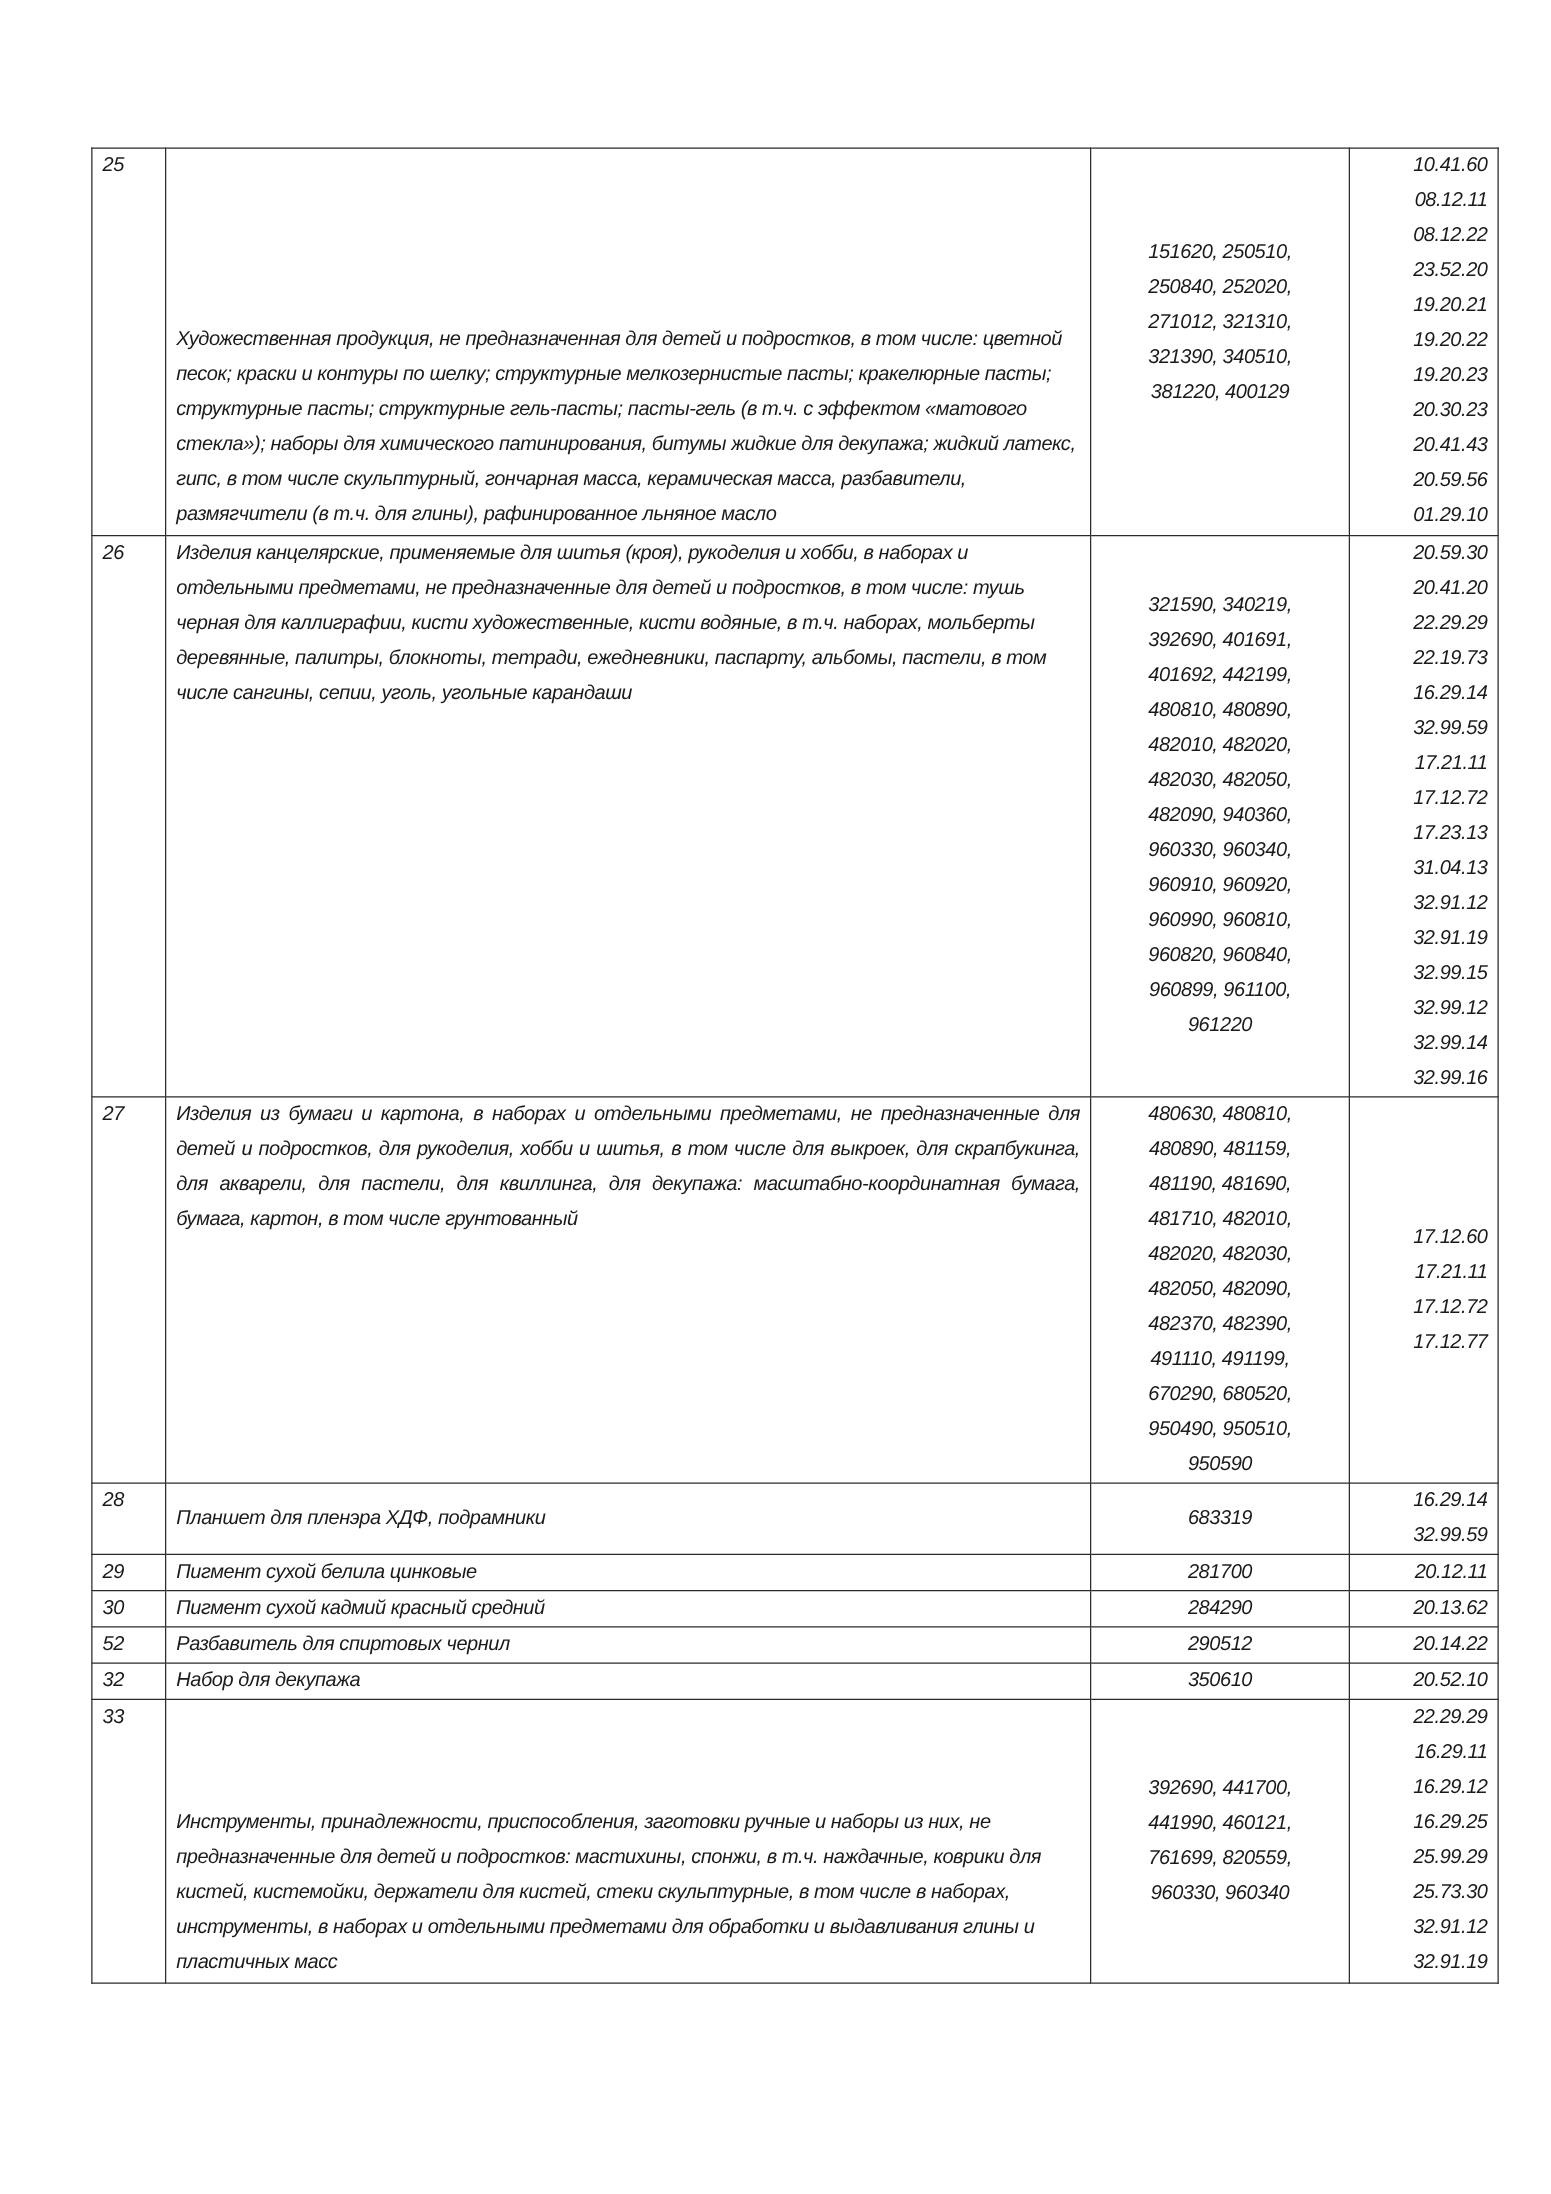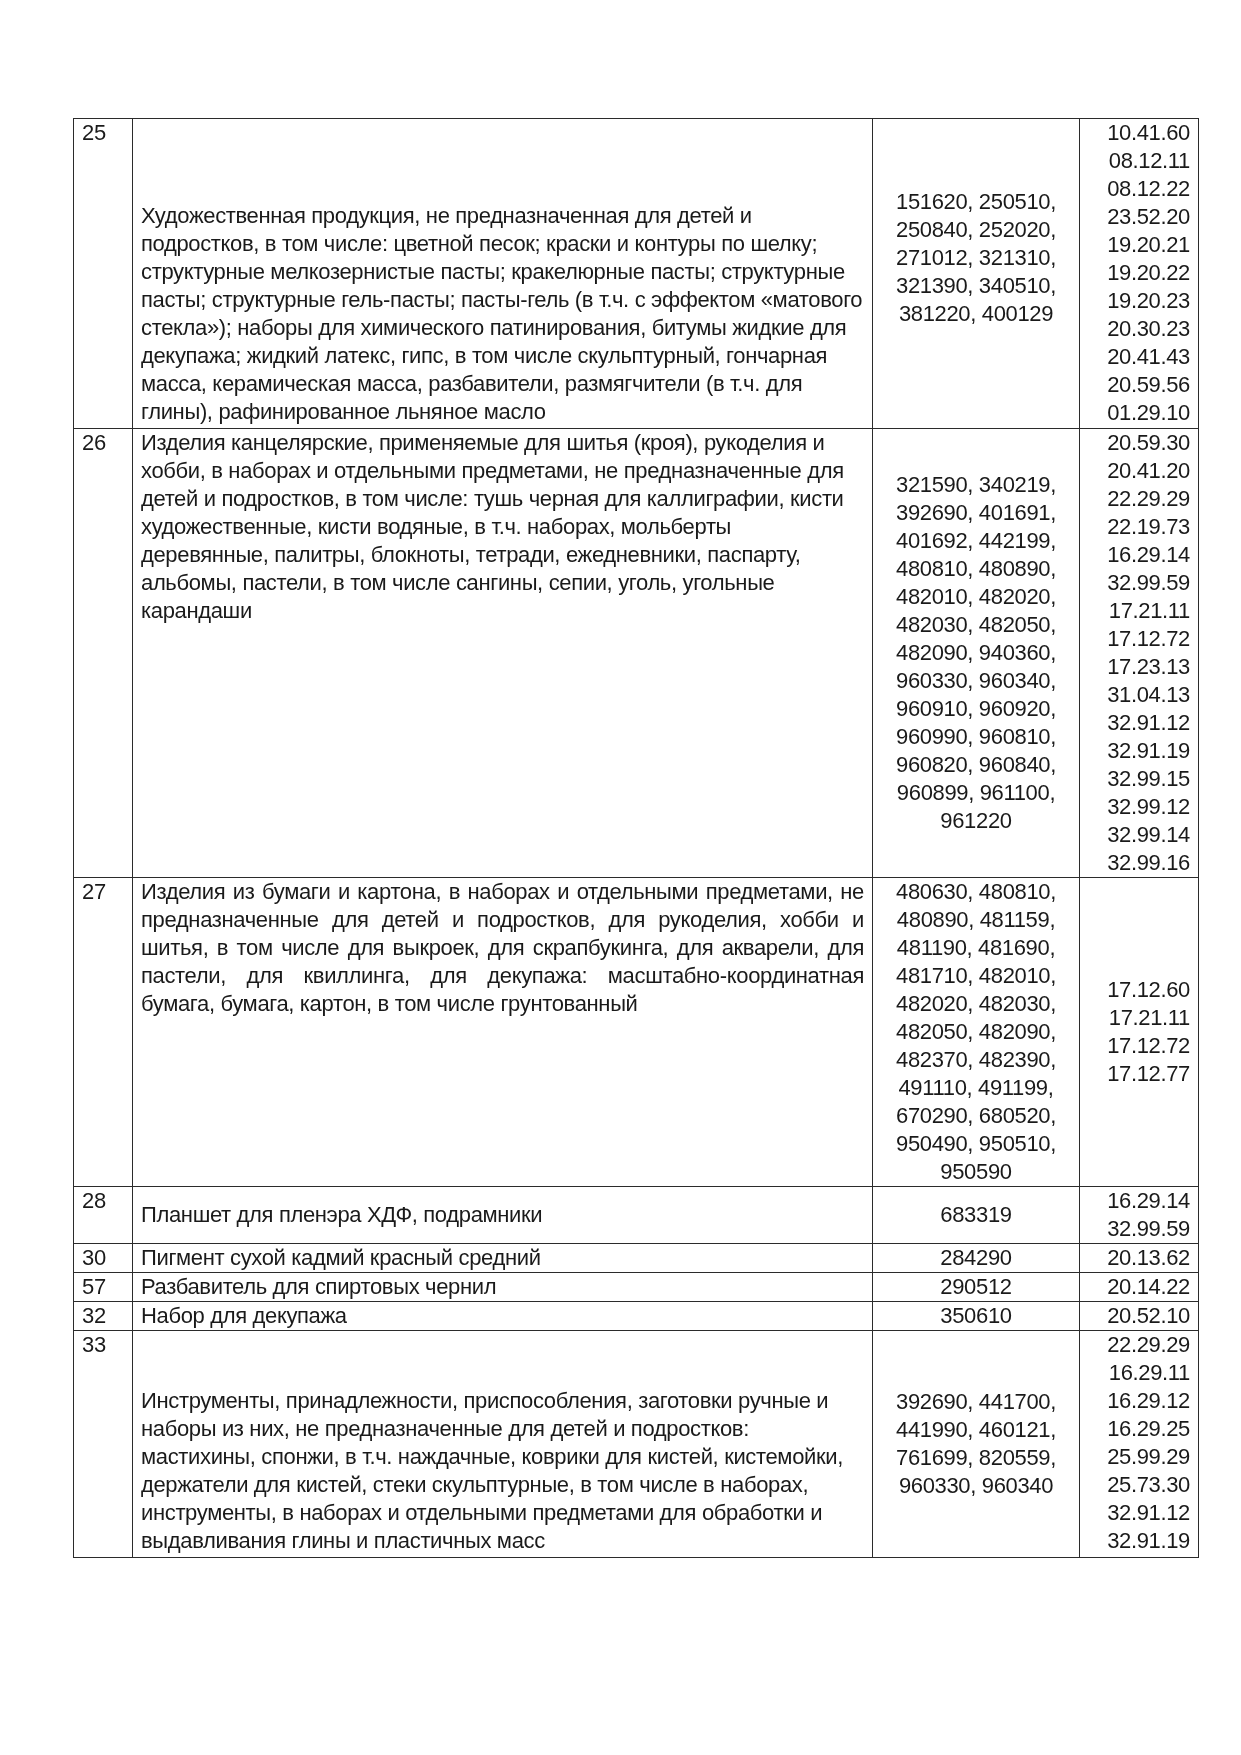--- a/index.html
+++ b/index.html
@@ -1,21 +1,21 @@
 <!DOCTYPE html>
 <html><head>
 <meta charset="utf-8">
 <style>
   html, body { margin: 0; padding: 0; background: #ffffff; }
   body { width: 1241px; height: 1755px; position: relative; overflow: hidden;
          font-family: "Liberation Sans", sans-serif; color: #1a1a1a; }
   table.doc {
     position: absolute; left: 73px; top: 118px; width: 1125px;
     border-collapse: collapse; table-layout: fixed;
-    font-size: 22px; line-height: 28px; letter-spacing: -0.35px;
+    font-size: 16px; line-height: 28px; letter-spacing: -0.35px; font-style: italic;
   }
   table.doc td { border: 1.3px solid #2b2b2b; padding: 0 8px; vertical-align: top; }
   col.c-num { width: 59px; }
   col.c-desc { width: 740px; }
   col.c-codes { width: 207px; }
   col.c-okved { width: 119px; }
   td.num { text-align: left; padding-left: 14px; }
   td.desc { padding-left: 11px; padding-right: 6px; }
   td.codes { text-align: center; padding: 0 4px; }
   td.okved { text-align: right; padding: 0 4px; }
@@ -129,34 +129,44 @@
       <td class="desc v-mid">Планшет для пленэра ХДФ, подрамники</td>
       <td class="codes v-mid">
           <span class="line">683319</span>
         </td>
       <td class="okved v-top">
           <span class="line">16.29.14</span>
           <span class="line">32.99.59</span>
         </td>
     </tr>
 
+    <tr style="height:28px">
+      <td class="num">29</td>
+      <td class="desc">Пигмент сухой белила цинковые</td>
+      <td class="codes">
+          <span class="line">281700</span>
+        </td>
+      <td class="okved">
+          <span class="line">20.12.11</span>
+        </td>
+    </tr>
 
     <tr style="height:28px">
       <td class="num">30</td>
       <td class="desc">Пигмент сухой кадмий красный средний</td>
       <td class="codes">
           <span class="line">284290</span>
         </td>
       <td class="okved">
           <span class="line">20.13.62</span>
         </td>
     </tr>
 
     <tr style="height:28px">
-      <td class="num">57</td>
+      <td class="num">52</td>
       <td class="desc">Разбавитель для спиртовых чернил</td>
       <td class="codes">
           <span class="line">290512</span>
         </td>
       <td class="okved">
           <span class="line">20.14.22</span>
         </td>
     </tr>
 
     <tr style="height:19px">

